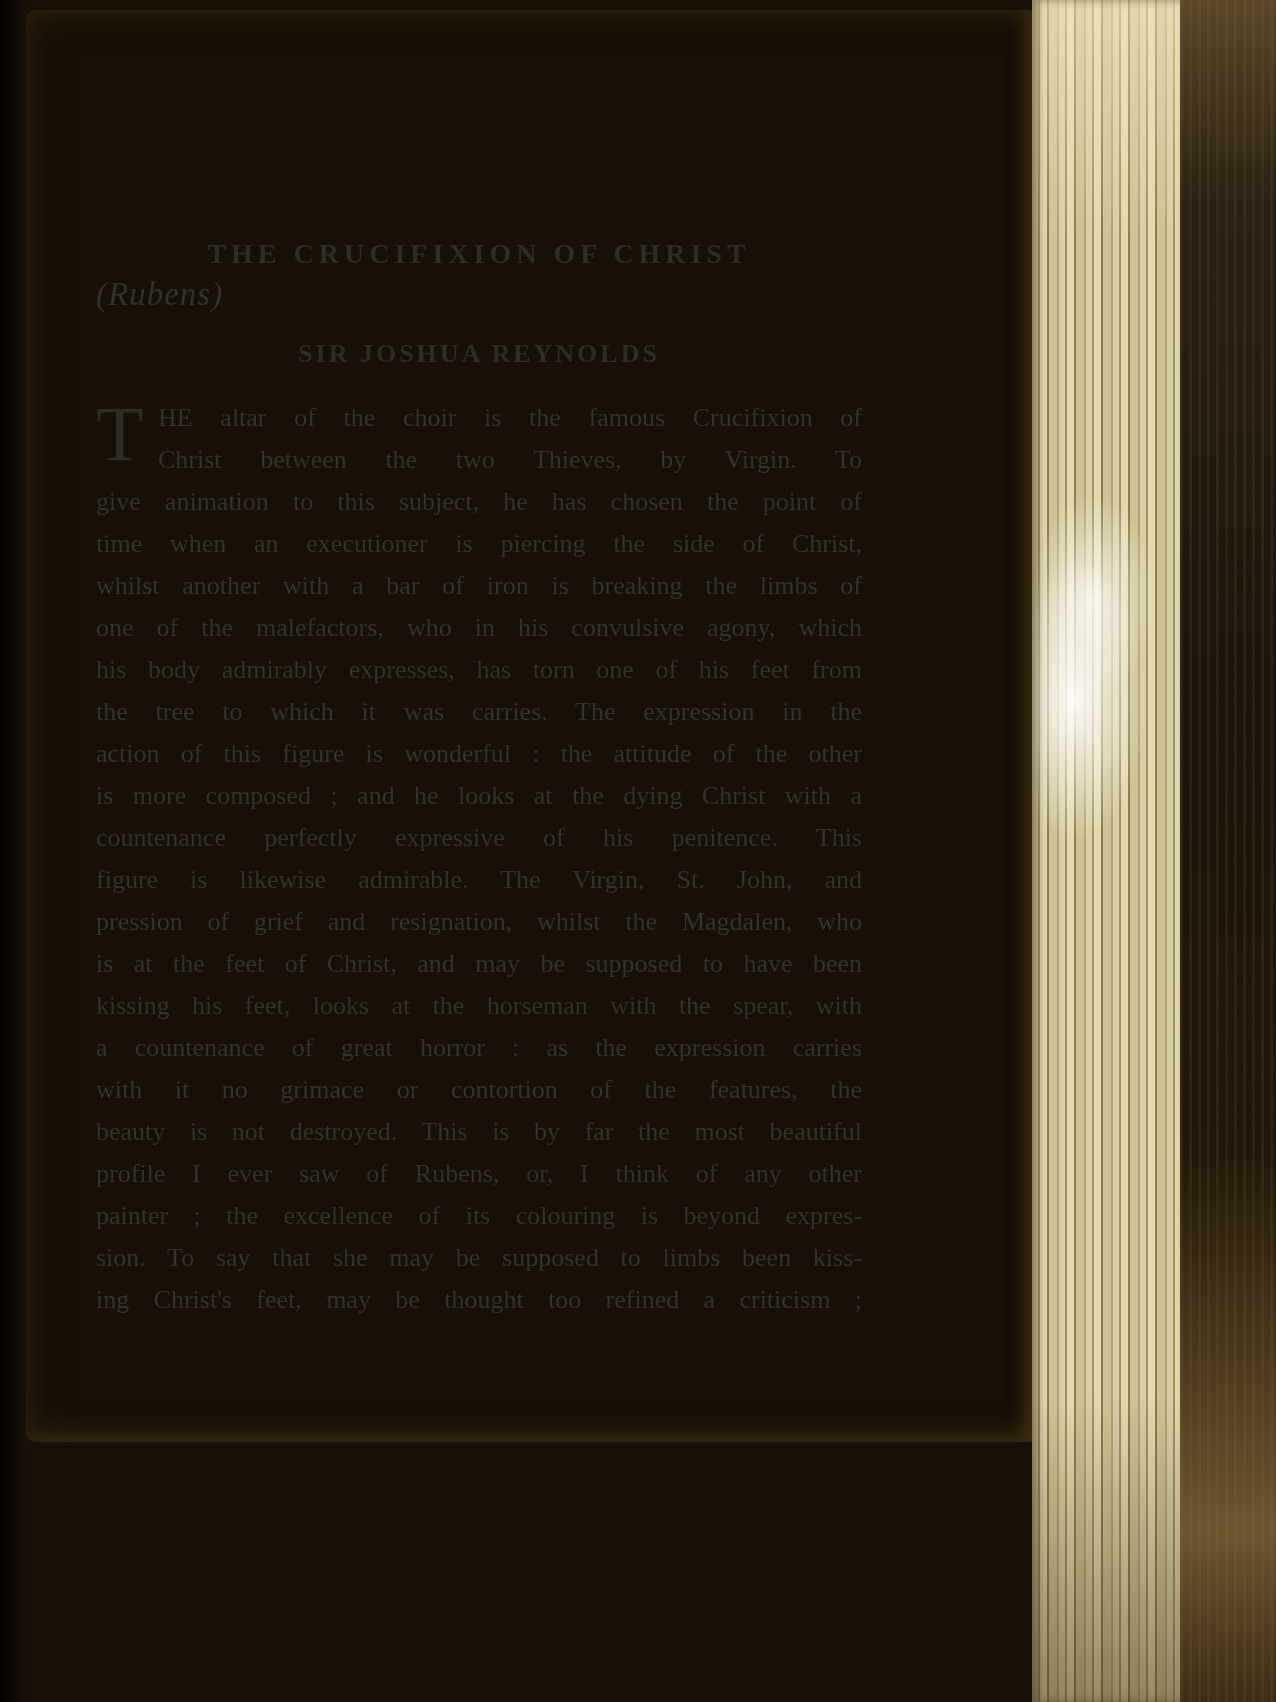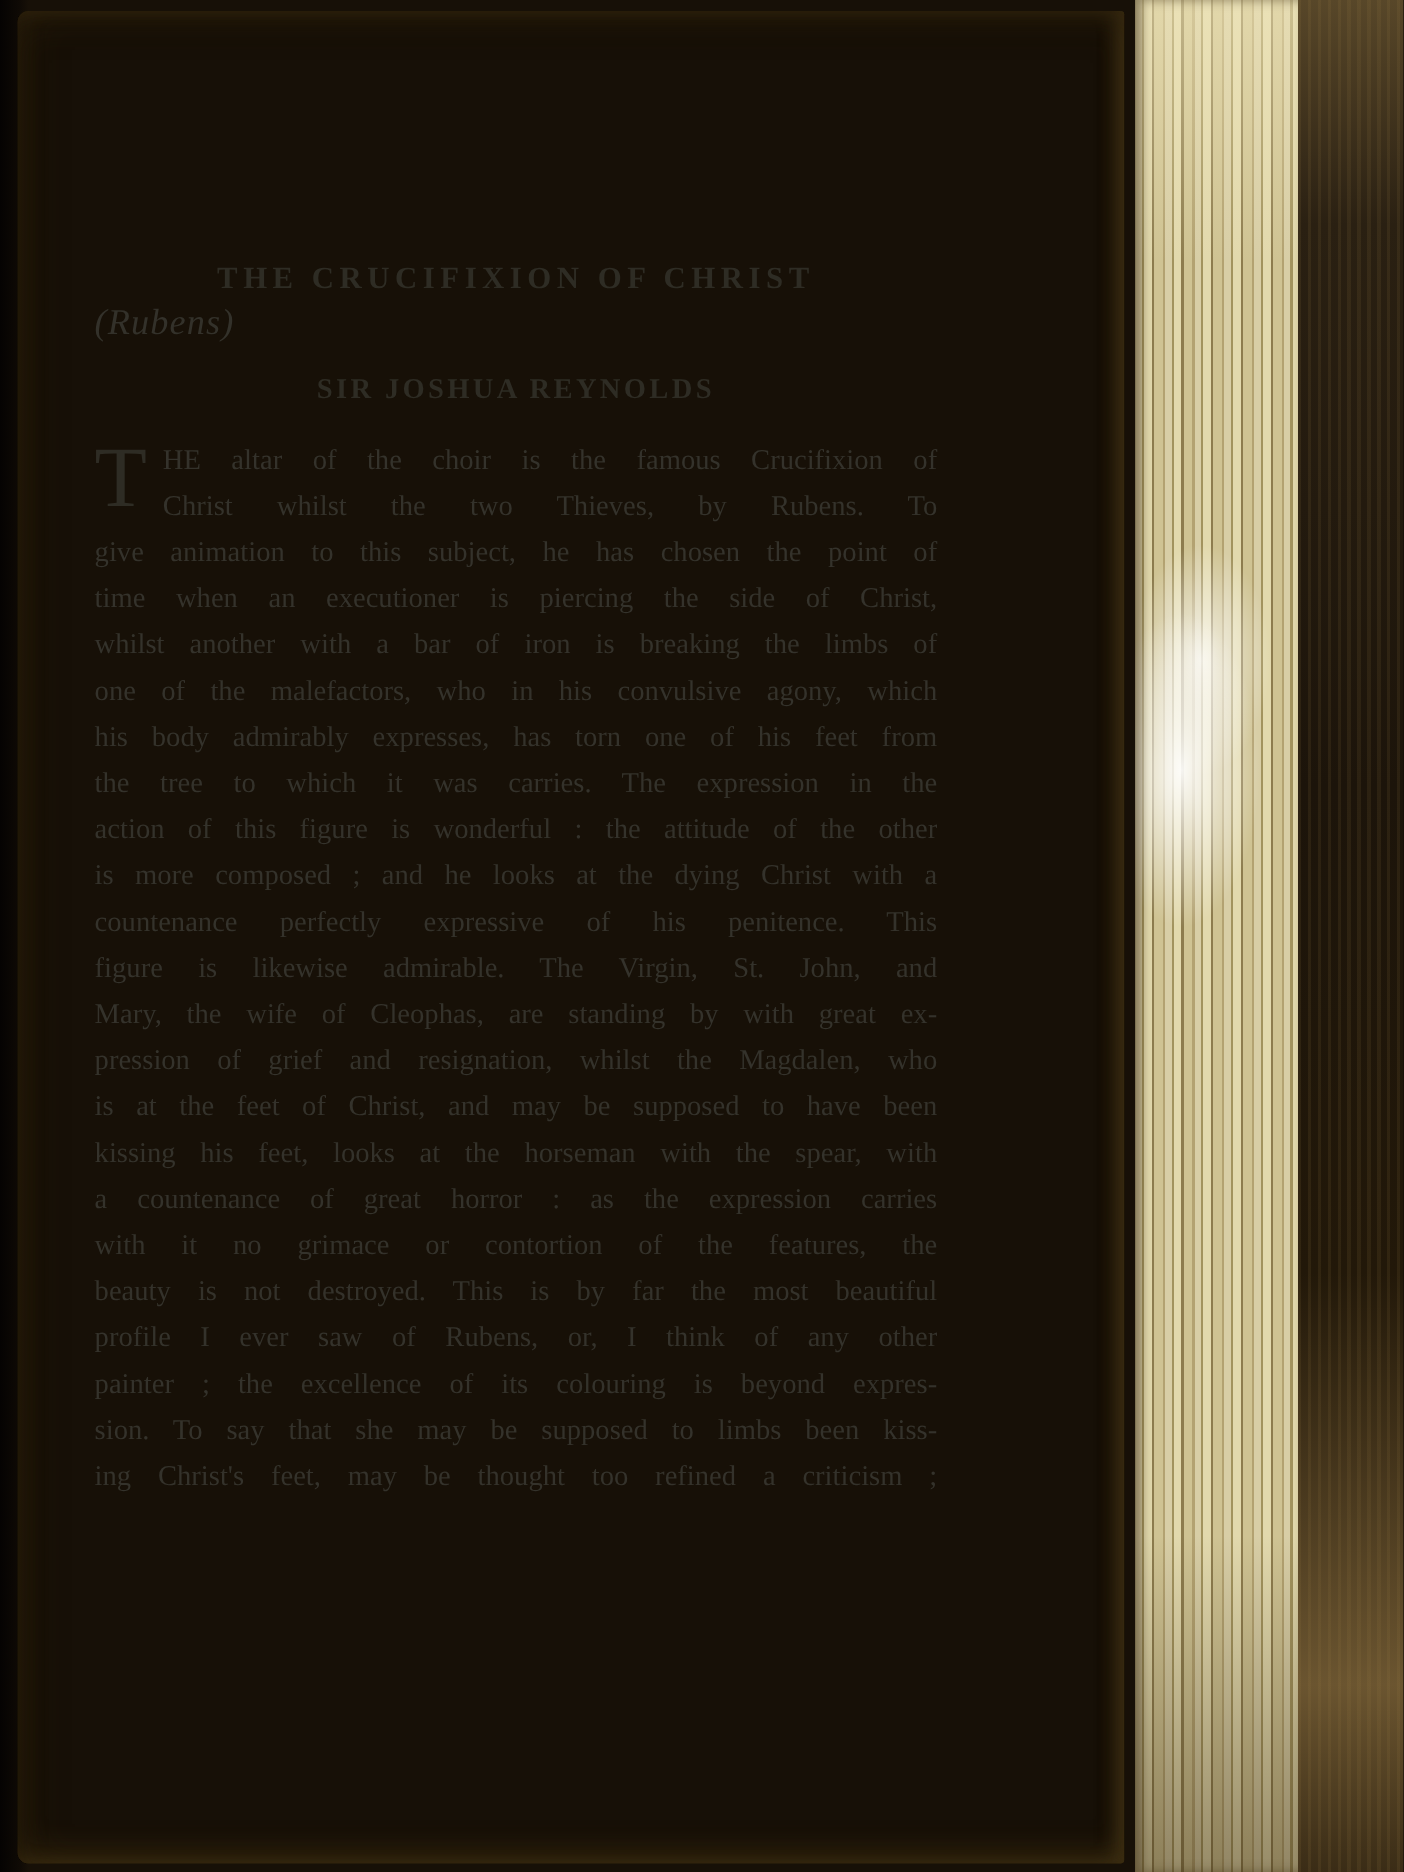--- a/index.html
+++ b/index.html
@@ -8,21 +8,21 @@
     font-family: "Liberation Serif", "DejaVu Serif", serif;
     background:#0e0a06;
     overflow:hidden;
   }
   .photo {
     position:relative; width:1276px; height:1702px; overflow:hidden;
     background: linear-gradient(90deg, #050302 0px, #0f0a05 18px, #171007 26px, #171007 100%);
   }
   
   .page {
-    position:absolute; left:16px; top:10px; width:1006px; height:1684px;
+    position:absolute; left:26px; top:10px; width:1006px; height:1432px;
     background:
       radial-gradient(ellipse 620px 520px at 76% 80%, rgba(238,220,120,0.28), rgba(238,220,120,0) 70%),
       radial-gradient(ellipse 500px 400px at 20% 10%, rgba(255,255,255,0.10), rgba(255,255,255,0) 70%),
       linear-gradient(115deg, #e1deco 0%, #e3e0c2 0%, #e9e5c6 35%, #e7e2bd 70%, #ece5b6 100%);
     border-radius: 10px 3px 3px 10px;
     box-shadow:
       inset 0 16px 26px rgba(40,30,10,0.38),
       inset 16px 0 30px rgba(40,30,10,0.34),
       inset -7px 0 16px rgba(120,95,40,0.40),
       inset 0 -14px 24px rgba(90,70,25,0.30);
@@ -84,32 +84,31 @@
   <div class="page">
     <div class="content">
 
       <h1 class="title">THE CRUCIFIXION OF CHRIST</h1>
       <div class="subtitle">(Rubens)</div>
       <div class="author">SIR JOSHUA REYNOLDS</div>
 
       <div class="bodytext">
         <span class="dropcap">T</span>
         <div class="line">HE altar of the choir is the famous Crucifixion of</div>
-        <div class="line">Christ whilst the two Thieves, by Rubens.  To</div>
+        <div class="line">Christ between the two Thieves, by Virgin.  To</div>
         <div class="line">give animation to this subject, he has chosen the point of</div>
         <div class="line">time when an executioner is piercing the side of Christ,</div>
         <div class="line">whilst another with a bar of iron is breaking the limbs of</div>
         <div class="line">one of the malefactors, who in his convulsive agony, which</div>
         <div class="line">his body admirably expresses, has torn one of his feet from</div>
         <div class="line">the tree to which it was carries.  The expression in the</div>
         <div class="line">action of this figure is wonderful : the attitude of the other</div>
         <div class="line">is more composed ; and he looks at the dying Christ with a</div>
         <div class="line">countenance perfectly expressive of his penitence.  This</div>
         <div class="line">figure is likewise admirable.  The Virgin, St. John, and</div>
-        <div class="line">Mary, the wife of Cleophas, are standing by with great ex-</div>
         <div class="line">pression of grief and resignation, whilst the Magdalen, who</div>
         <div class="line">is at the feet of Christ, and may be supposed to have been</div>
         <div class="line">kissing his feet, looks at the horseman with the spear, with</div>
         <div class="line">a countenance of great horror : as the expression carries</div>
         <div class="line">with it no grimace or contortion of the features, the</div>
         <div class="line">beauty is not destroyed.  This is by far the most beautiful</div>
         <div class="line">profile I ever saw of Rubens, or, I think of any other</div>
         <div class="line">painter ; the excellence of its colouring is beyond expres-</div>
         <div class="line">sion.  To say that she may be supposed to limbs been kiss-</div>
         <div class="line">ing Christ's feet, may be thought too refined a criticism ;</div>

